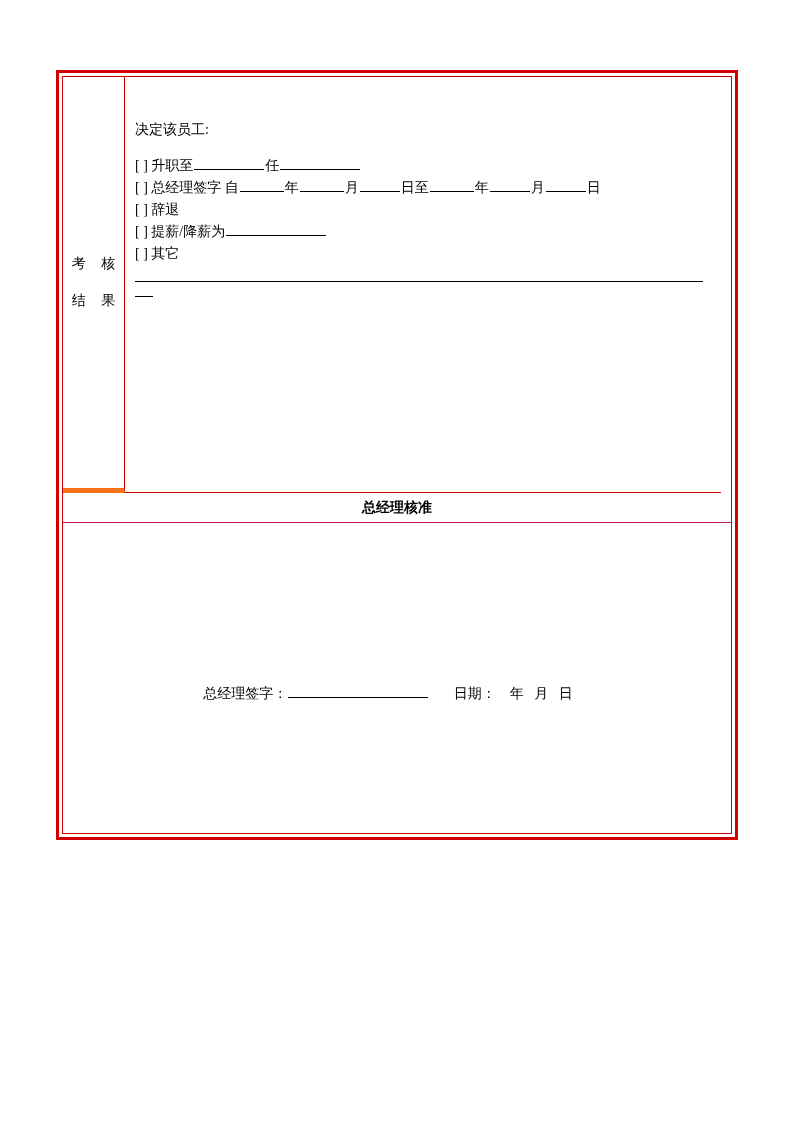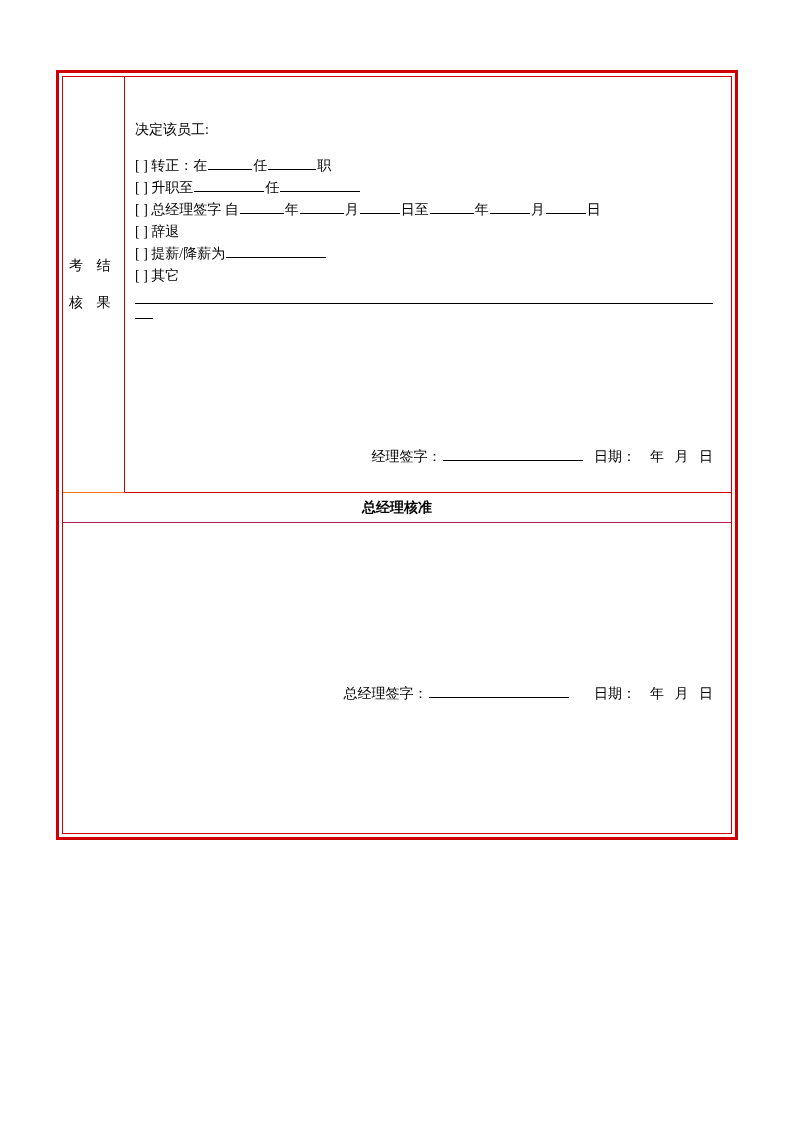--- a/index.html
+++ b/index.html
@@ -34,34 +34,34 @@
     bottom: 3px;
     border: 1px solid #d10000;
   }
   .left-col {
     position: absolute;
     left: 0;
     top: 0;
     width: 62px;
     height: 416px;
     border-right: 1px solid #d10000;
-    border-bottom: 1px solid #f97316;
+    border-bottom: 5px solid #f97316;
     display: flex;
-    flex-direction: row;
+    flex-direction: column;
     justify-content: center;
     align-items: center;
     line-height: 2.6;
     letter-spacing: 6px;
     padding-left: 6px;
   }
   .main-cell {
     position: absolute;
     left: 62px;
     top: 0;
-    right: 0;
+    right: 10px;
     height: 416px;
     border-bottom: 1px solid #d10000;
     padding: 42px 18px 24px 10px;
     font-family: Liberation Serif, serif;
   }
   .decision-block {
     line-height: 1.55;
   }
   .u {
     display: inline-block;
@@ -102,21 +102,21 @@
     top: 446px;
     right: 0;
     bottom: 0;
     padding: 12px 18px 10px 12px;
   }
   .gm-sig {
     position: absolute;
     left: 0;
     right: 18px;
     top: 160px;
-    text-align: right;
+    text-align: center;
     white-space: nowrap;
   }
   .long-underline {
     display: block;
     border-bottom: 1px solid #000;
     height: 1.1em;
     margin-top: 2px;
   }
   .short-tail {
     display: inline-block;
@@ -135,23 +135,20 @@
       <div class="left-col">
         <div>考 核</div>
         <div>结 果</div>
       </div>
 
       <div class="main-cell">
         <div class="decision-block">
           <div>决定该员工:</div>
           <div style="height:14px"></div>
 
-          <div>
-            <span>[ ] 转正：在</span><span class="u w44"></span><span>任</span><span class="u w48"></span><span>职</span>
-          </div>
 
           <div>
             <span>[ ] 升职至</span><span class="u w70"></span><span>任</span><span class="u w80"></span>
           </div>
 
           <div>
             <span>[ ] 总经理签字   自</span><span class="u w44"></span><span>年</span><span class="u w44"></span><span>月</span><span class="u w40"></span><span>日至</span><span class="u w44"></span><span>年</span><span class="u w40"></span><span>月</span><span class="u w40"></span><span>日</span>
           </div>
 
 
@@ -161,27 +158,20 @@
             <span>[ ] 提薪/降薪为</span><span class="u w100"></span>
           </div>
 
           <div>
             <span>[ ] 其它</span>
             <span class="long-underline" style="width:100%;"></span>
             <span class="short-tail"></span>
           </div>
         </div>
 
-        <div class="sig-row">
-          <span>经理签字：</span><span class="u w140"></span>
-          &nbsp;&nbsp;<span>日期：</span>
-          &nbsp;&nbsp;&nbsp;<span>年</span>
-          &nbsp;&nbsp;<span>月</span>
-          &nbsp;&nbsp;<span>日</span>
-        </div>
       </div>
 
       <div class="gm-header">总经理核准</div>
 
       <div class="gm-body">
         <div class="gm-sig">
           <span>总经理签字：</span><span class="u w140"></span>
           &nbsp;&nbsp;&nbsp;&nbsp;&nbsp;&nbsp;<span>日期：</span>
           &nbsp;&nbsp;&nbsp;<span>年</span>
           &nbsp;&nbsp;<span>月</span>

